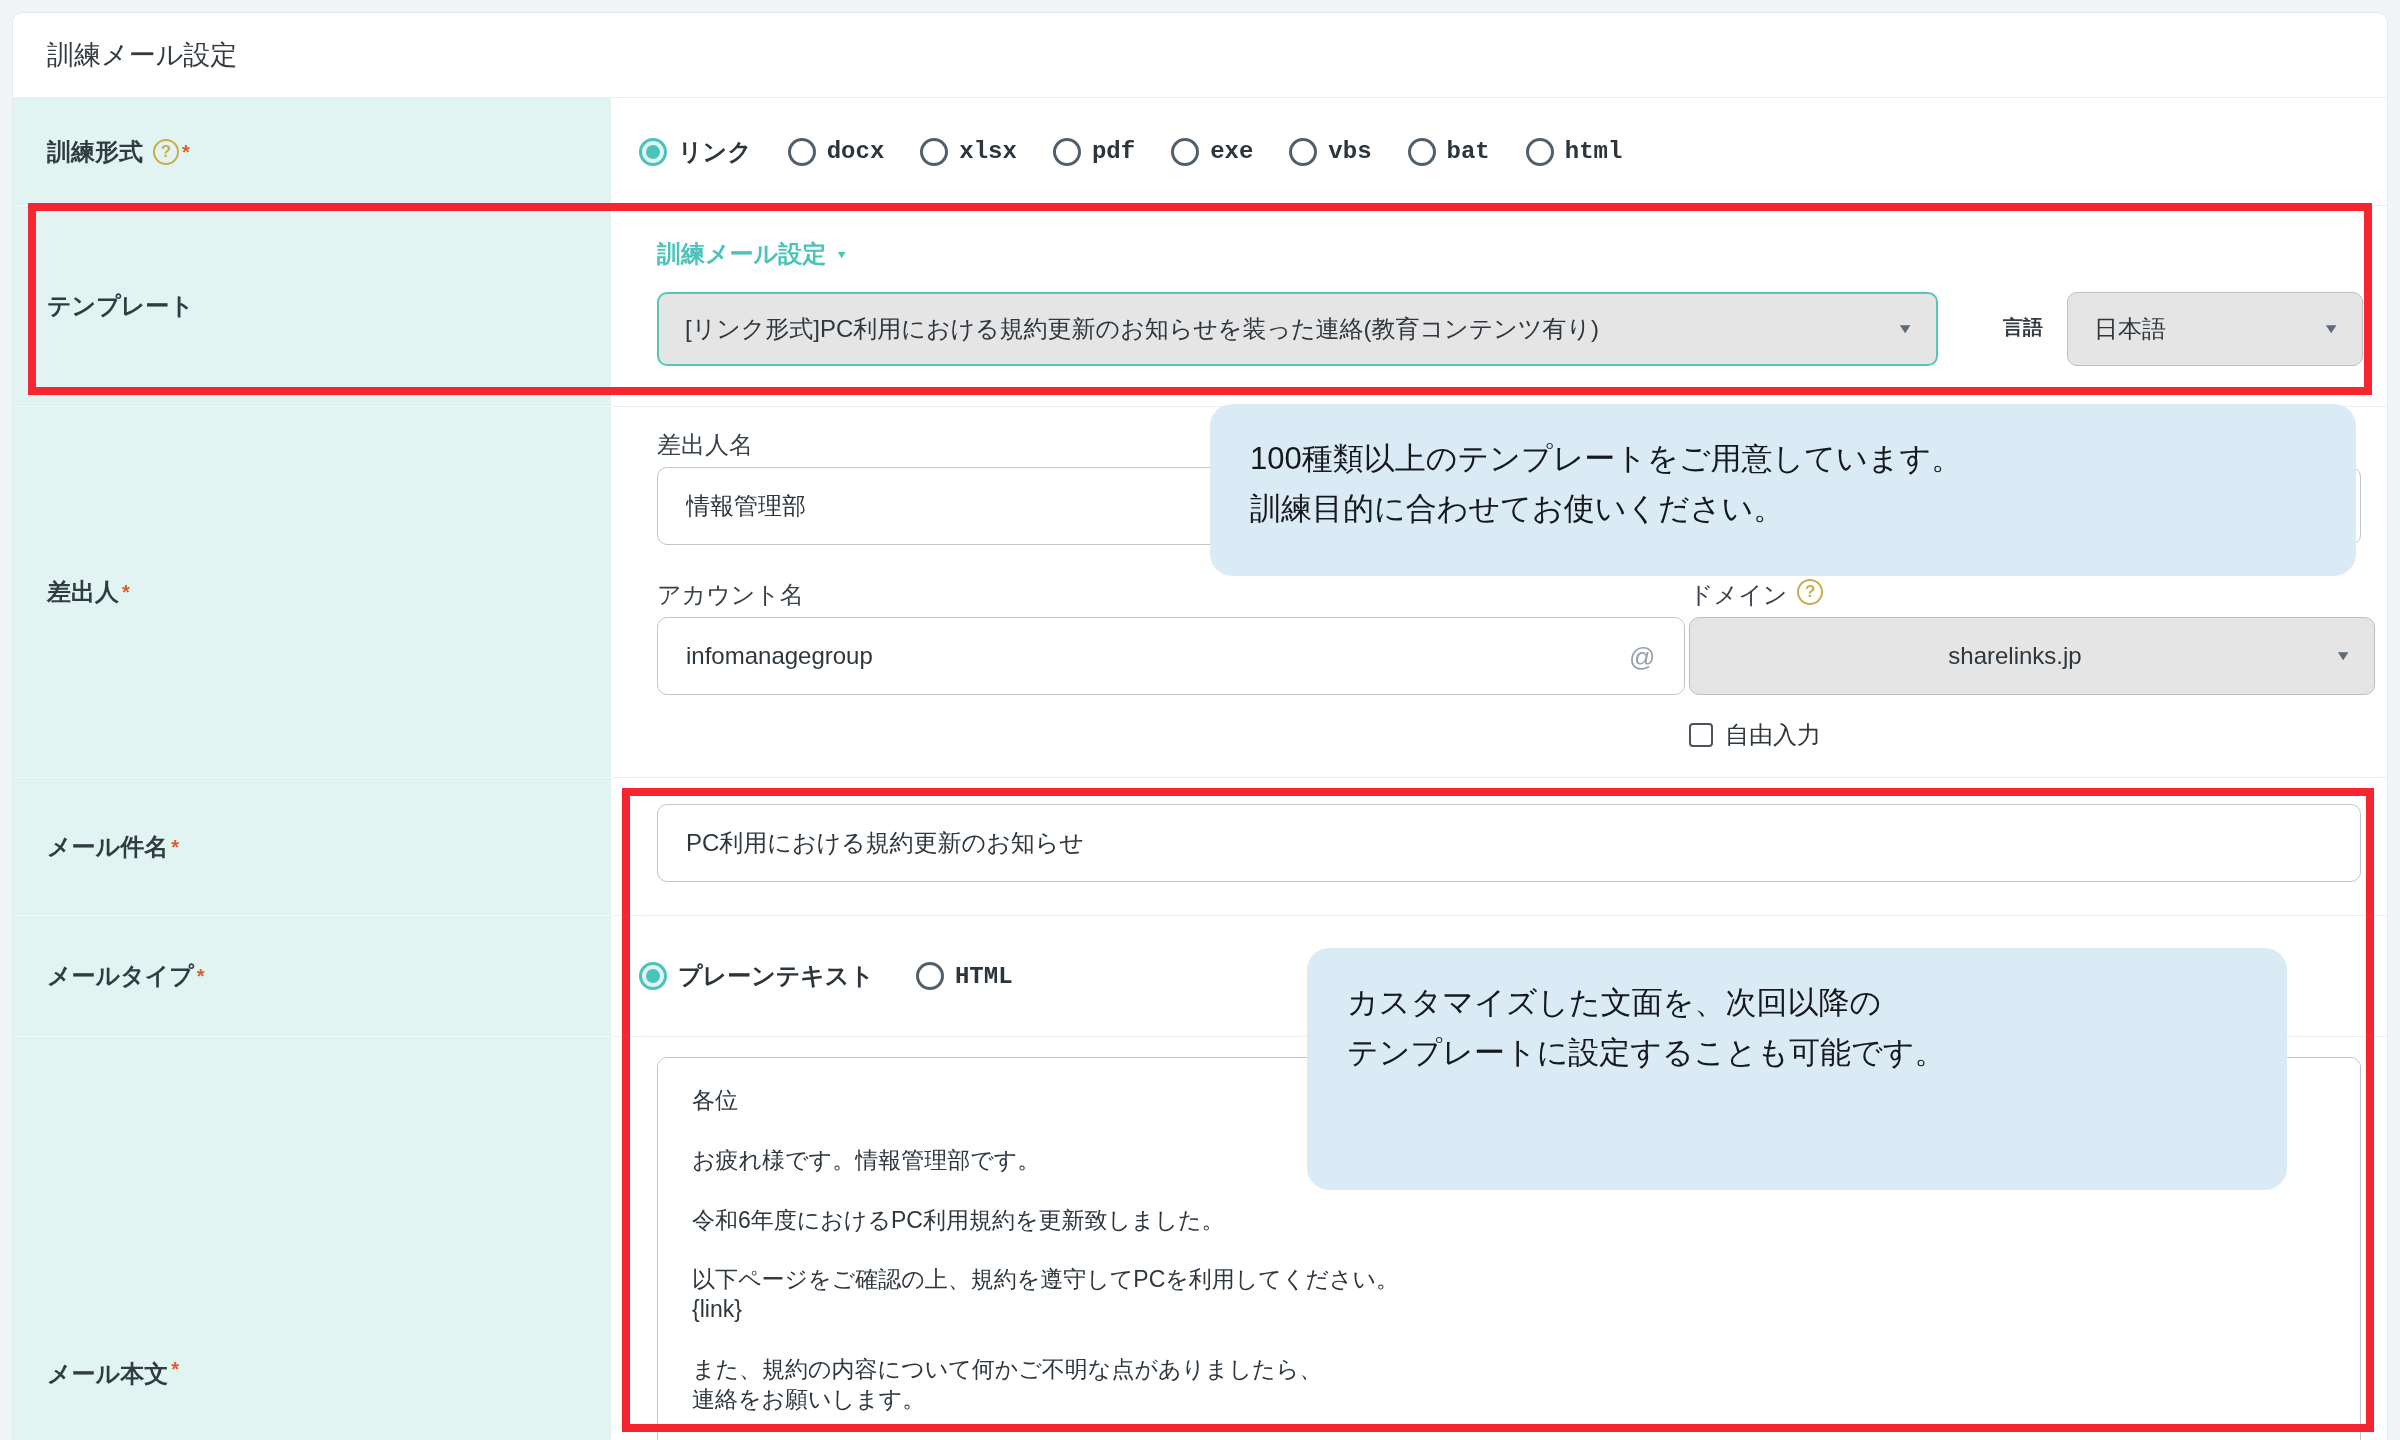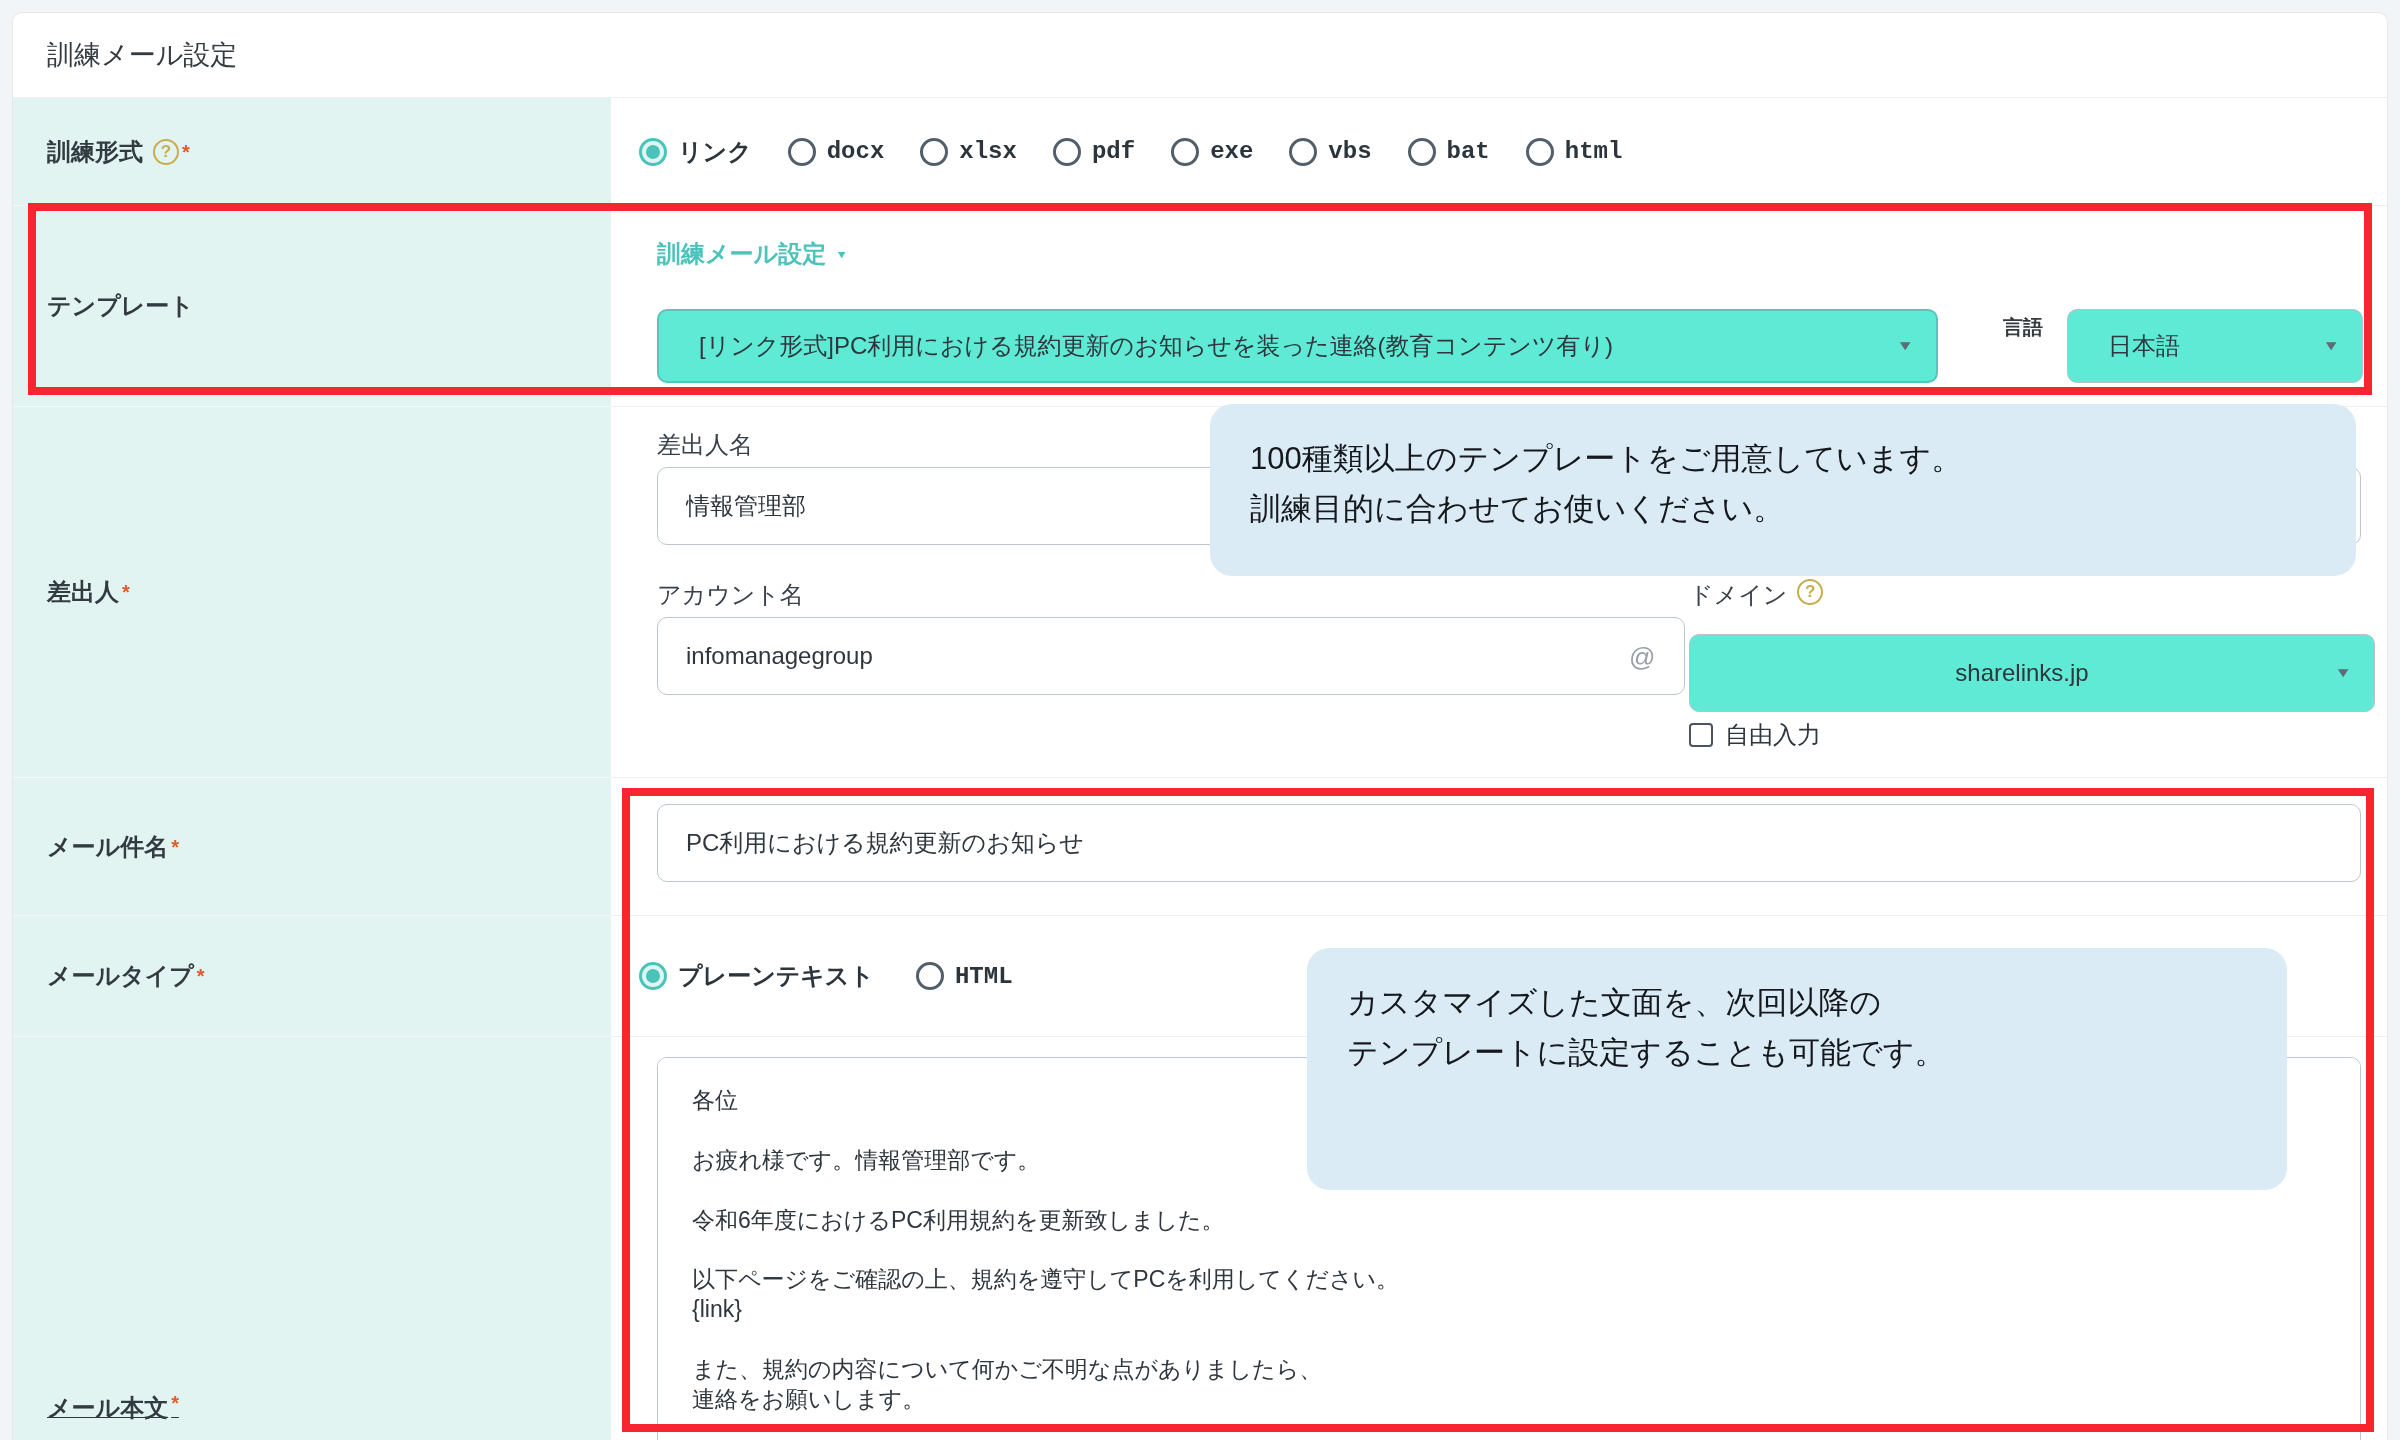--- a/index.html
+++ b/index.html
@@ -53,22 +53,22 @@
 
   
   .field-label{position:absolute;font-size:24px;color:#39414b;white-space:nowrap;}
   .text-input{
     position:absolute;box-sizing:border-box;height:78px;
     border:1px solid #bec5cd;border-radius:10px;background:#fff;
     font-family:inherit;font-size:24px;color:#2e363e;padding:0 28px;
   }
   .select-box{
     position:absolute;box-sizing:border-box;height:74px;
-    border:1px solid #b9c0c9;border-radius:10px;background:#5eead4;
-    display:flex;align-items:center;padding:0 60px 0 40px;cursor:pointer;margin-top:17px;
+    border:1px solid #b9c0c9;border-radius:10px;background:#e5e5e5;
+    display:flex;align-items:center;padding:0 60px 0 26px;cursor:pointer;
   }
   .select-box .sel-text{font-size:24px;font-weight:500;color:#2e363e;white-space:nowrap;overflow:hidden;}
   .caret{
     position:absolute;right:22px;top:50%;transform:translateY(-50%) scaleY(.75);
     font-size:18px;color:#5f6b76;pointer-events:none;
   }
 
   
   .filter-link{
     position:absolute;left:46px;top:32px;display:flex;align-items:center;gap:9px;
@@ -235,21 +235,21 @@
           <span class="radio-item">
             <span class="radio-circle"></span>
             <span class="radio-label">HTML</span>
           </span>
         </div>
       </div>
     </div>
 
     <div class="row" style="flex:1;">
       <div class="row-label">
-        <span style="align-self:flex-end;margin-bottom:16px;text-decoration:underline;">
+        <span style="align-self:flex-end;margin-bottom:50px;">
           <span class="lbl">メール本文</span><span class="asterisk">*</span>
         </span>
       </div>
       <div class="row-content">
         <textarea class="body-textarea" spellcheck="false" style="">各位
 
 お疲れ様です。情報管理部です。
 
 令和6年度におけるPC利用規約を更新致しました。
 

